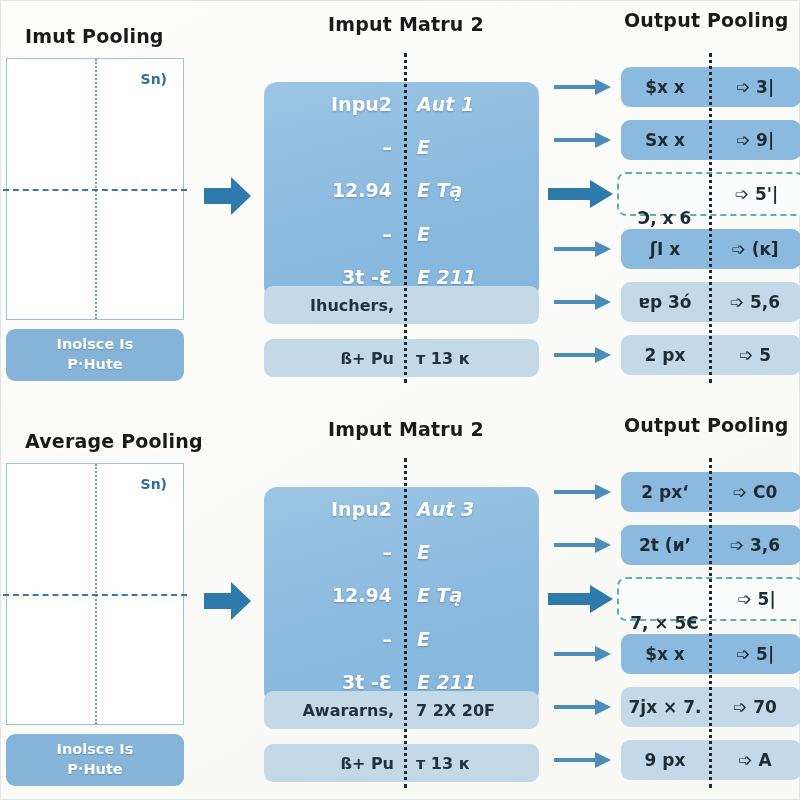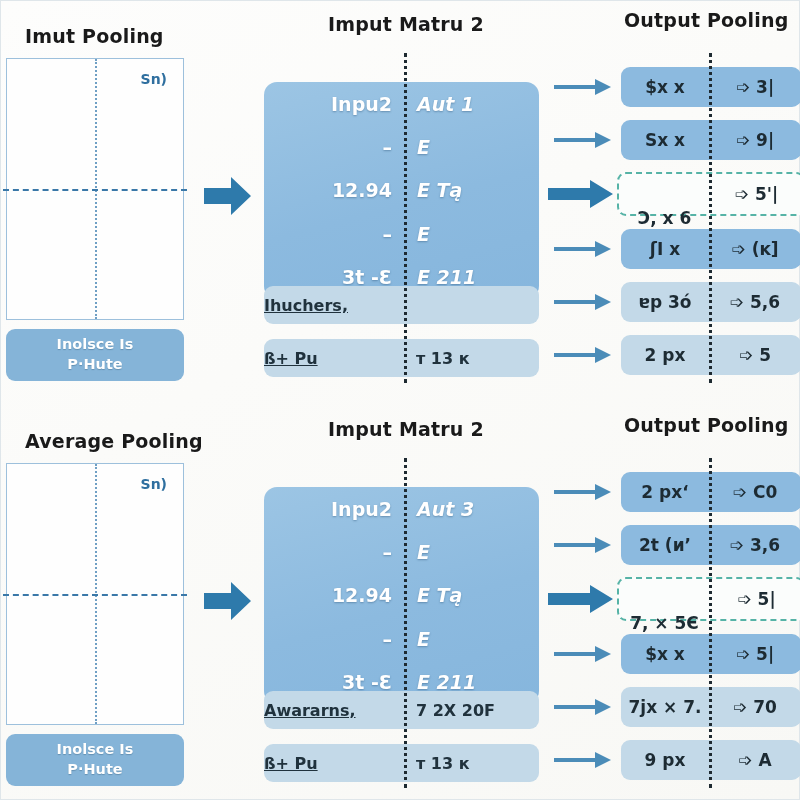--- a/index.html
+++ b/index.html
@@ -120,21 +120,21 @@
     position:absolute;left:8px;width:275px;height:38px;
     background:#c3d9e8;
     border-radius:9px;
     box-sizing:border-box;
     display:flex;align-items:center;
   }
   .lcell{
     font-size:16px;font-weight:bold;color:#20323d;
     white-space:nowrap;
   }
-  .lcell-l{width:140px;text-align:left;padding-right:10px;box-sizing:border-box;text-decoration:underline;}
+  .lcell-l{width:140px;text-align:right;padding-right:10px;box-sizing:border-box;}
   .lcell-r{width:135px;text-align:left;padding-left:12px;box-sizing:border-box;}
 
   
   .mid-divider{
     position:absolute;
     left:148px;top:52px;height:330px;width:0;
     border-left:3px dotted #1e2a31;
   }
 
   

